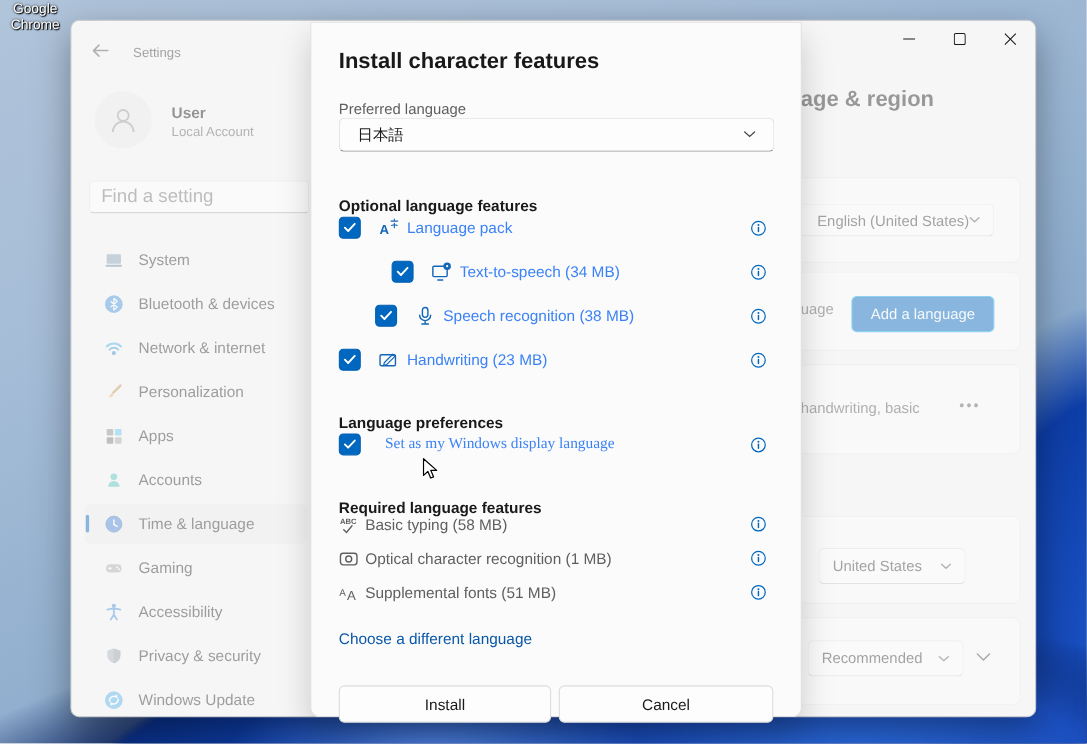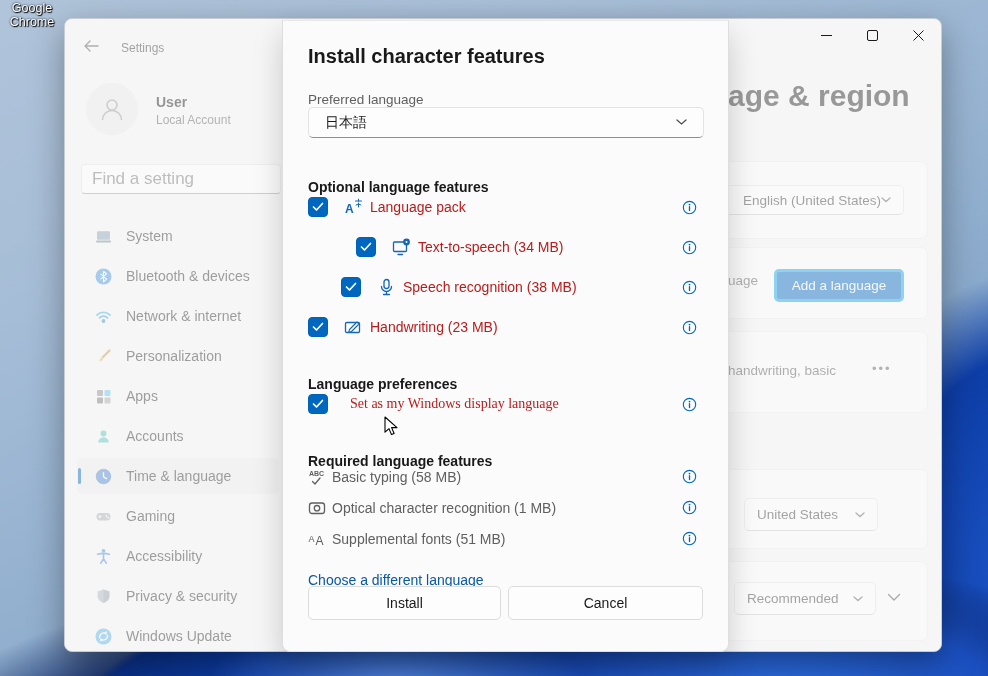--- a/index.html
+++ b/index.html
@@ -38,53 +38,53 @@
     font-family:inherit; font-size:17px; color:#1a1a1a; padding:0 10px; }
   .search-box input::placeholder { color:#767676; }
   .nav { position:absolute; left:12px; top:199px; width:202px; display:flex; flex-direction:column; gap:4px; }
   .nav-item { position:relative; height:36px; display:flex; align-items:center; gap:14px;
     padding-left:18px; border-radius:5px; font-size:14px; color:#2f2f2f; }
   .nav-item.selected { background:#eaeaea; }
   .nav-item.selected::before { content:""; position:absolute; left:1px; top:10px; width:3px; height:16px;
     border-radius:2px; background:#0067c0; }
   .nav-icon { width:17px; height:17px; flex:0 0 17px; }
   
-  .page-title { position:absolute; left:663px; top:60px; font-size:30px; font-weight:600; color:#242424; }
+  .page-title { position:absolute; left:663px; top:60px; font-size:20px; font-weight:600; color:#242424; }
   .card { position:absolute; left:558px; width:305px; background:#fbfbfb; border:1px solid #ebebeb; border-radius:7px; }
   .dropdown { position:absolute; background:#fdfdfd; border:1px solid #e3e3e3; border-bottom-color:#c9c9c9;
     border-radius:5px; display:flex; align-items:center; justify-content:space-between;
     padding:0 12px; font-size:13.5px; color:#3a3a3a; }
   .frag-text { position:absolute; font-size:13.5px; color:#565656; }
-  .accent-btn { position:absolute; background:#0067c0; color:#f4f8fc; border:3px solid #0ea5e9;
+  .accent-btn { position:absolute; background:#0067c0; color:#f4f8fc; border:1px solid #0ea5e9;
     border-radius:5px; font-size:13.5px; display:flex; align-items:center; justify-content:center; }
   .more-dots { position:absolute; font-size:13px; letter-spacing:2px; color:#5f5f5f; }
   
   .smoke { position:absolute; left:0; top:0; width:100%; height:100%;
     background:rgba(248,248,248,.55); z-index:20; }
   
   .dialog { position:absolute; left:282px; top:20px; width:447px; height:632px; z-index:40;
     background:#fbfbfb; border:1px solid #dedede; border-top-color:#e8e8e8; border-radius:0 0 8px 8px;
     box-shadow:0 14px 30px rgba(0,0,0,.18); }
   .dlg-title { position:absolute; left:25px; top:24px; font-size:20px; font-weight:700; color:#191919; }
   .dlg-label { position:absolute; left:25px; top:71px; font-size:13.5px; color:#5f5f5f; }
   .combobox { position:absolute; left:25px; top:86px; width:396px; height:31px;
     background:#fdfdfd; border:1px solid #e3e3e3; border-bottom-color:#8f8f8f; border-radius:5px;
     display:flex; align-items:center; justify-content:space-between; padding:0 16px; font-size:14px; }
   .section-h { position:absolute; left:25px; font-size:14px; font-weight:700; color:#191919; }
   .feat-row { position:absolute; left:25px; height:22px; display:flex; align-items:center; }
   .checkbox { width:20px; height:20px; border-radius:4px; background:#0067c0; border:1px solid #0062b6;
     display:flex; align-items:center; justify-content:center; flex:0 0 20px; }
   .feat-icon { width:19px; height:19px; margin-left:16px; flex:0 0 19px; }
-  .feat-label { margin-left:7px; font-size:14px; color:#b91c1c; }
+  .feat-label { margin-left:7px; font-size:14px; color:#3b82f6; }
   .req-row { position:absolute; left:25px; height:20px; display:flex; align-items:center; }
   .req-icon { width:18px; height:18px; flex:0 0 18px; }
   .req-label { margin-left:6px; font-size:14px; color:#5f5f5f; }
   .info-icon { position:absolute; left:399px; width:15px; height:15px; }
   .dlg-link { position:absolute; left:25px; top:551px; font-size:14px; color:#0a58a8; }
-  .dlg-btn { position:absolute; top:565px; height:34px; background:#fdfdfd; border:1px solid #dcdcdc;
+  .dlg-btn { position:absolute; top:602px; height:34px; background:#fdfdfd; border:1px solid #dcdcdc;
     border-radius:5px; font-size:14px; color:#191919; display:flex; align-items:center; justify-content:center; }
   .btn-install { left:25px; width:193px; }
   .btn-cancel { left:225px; width:195px; }
   
   .cursor { position:absolute; left:384px; top:416px; z-index:60; }
 </style>
 </head>
 <body>
 
 <div class="stage">

